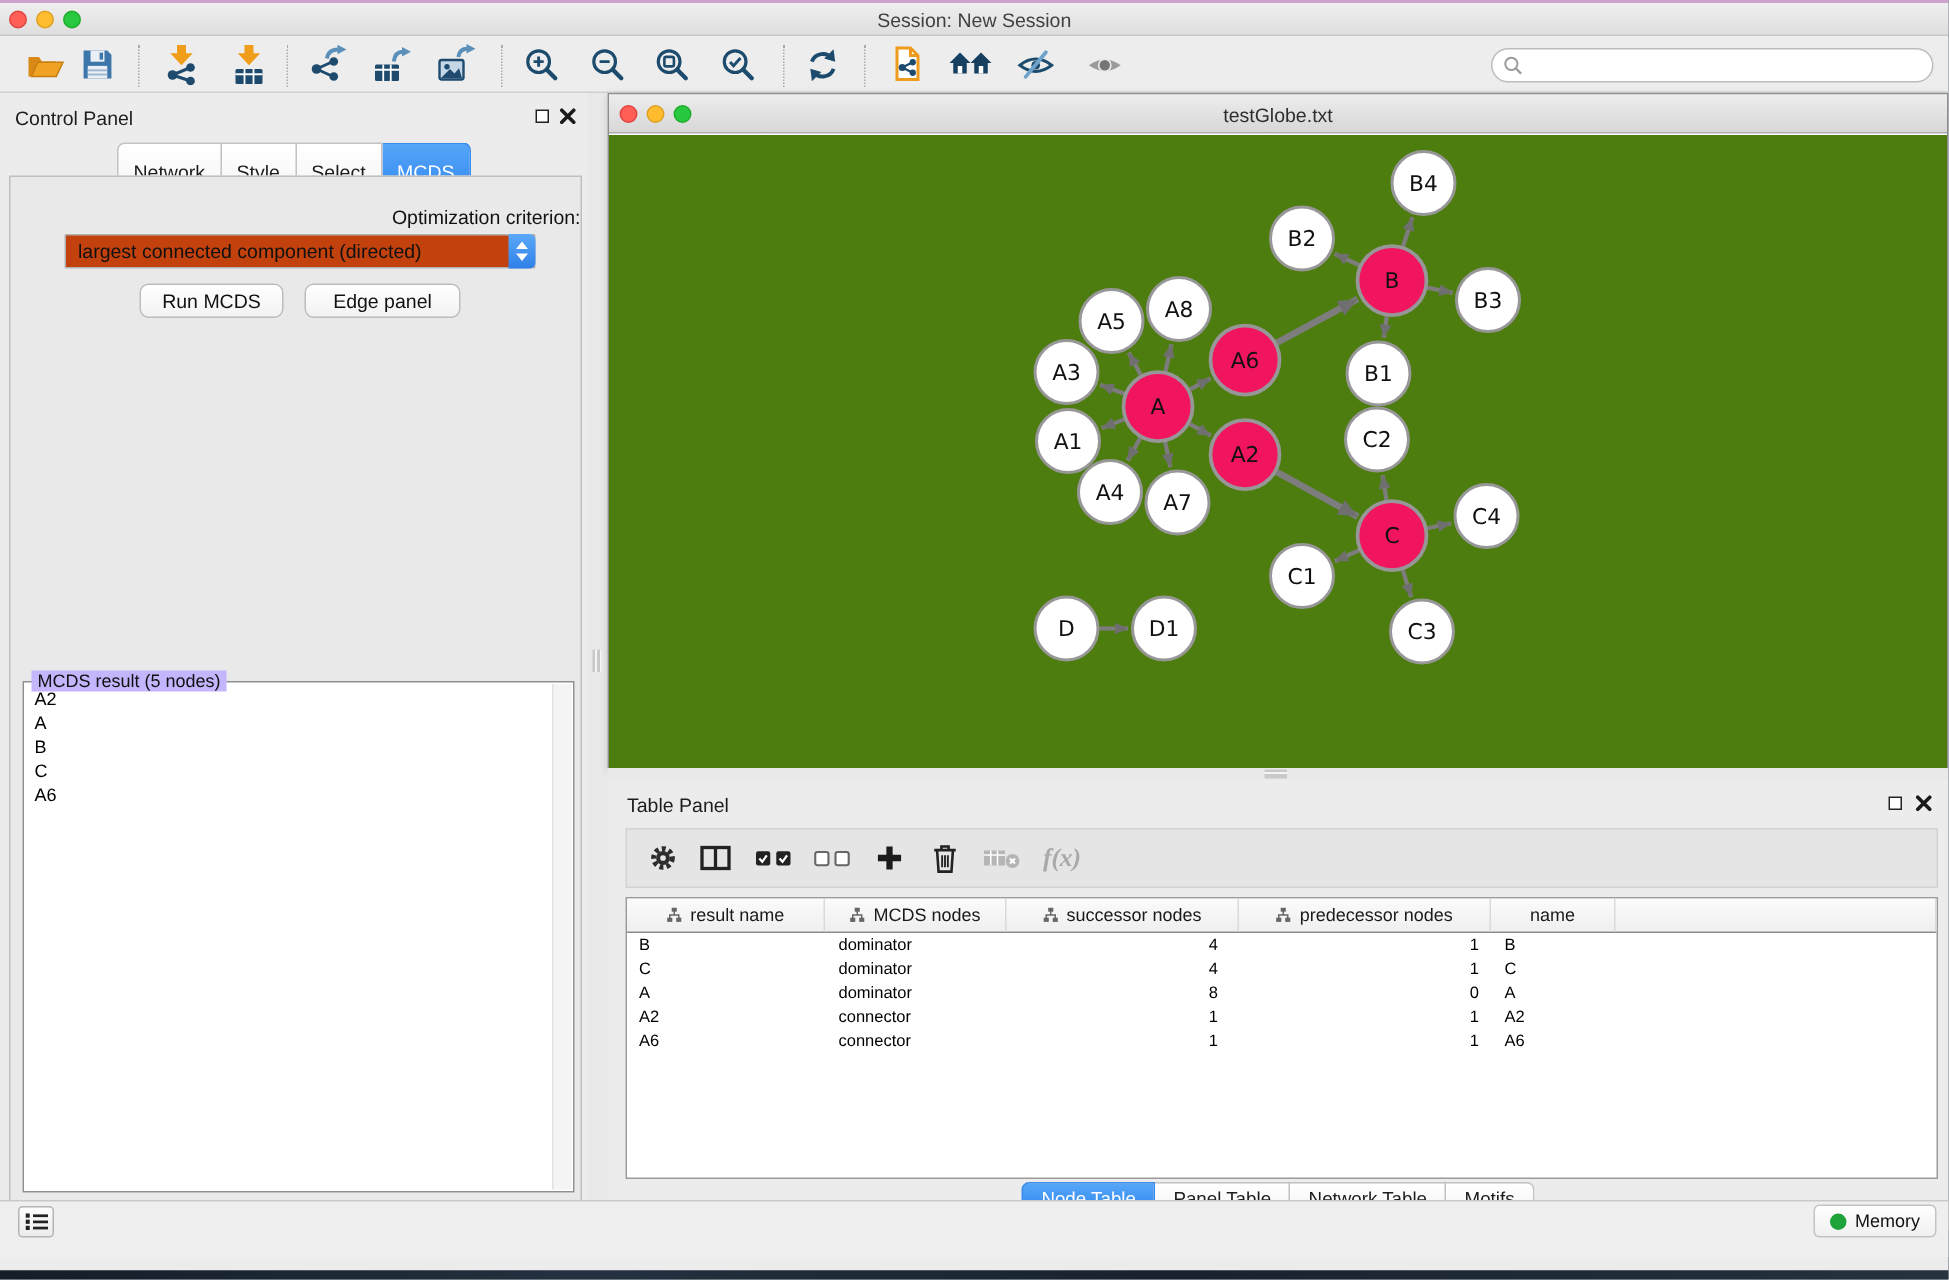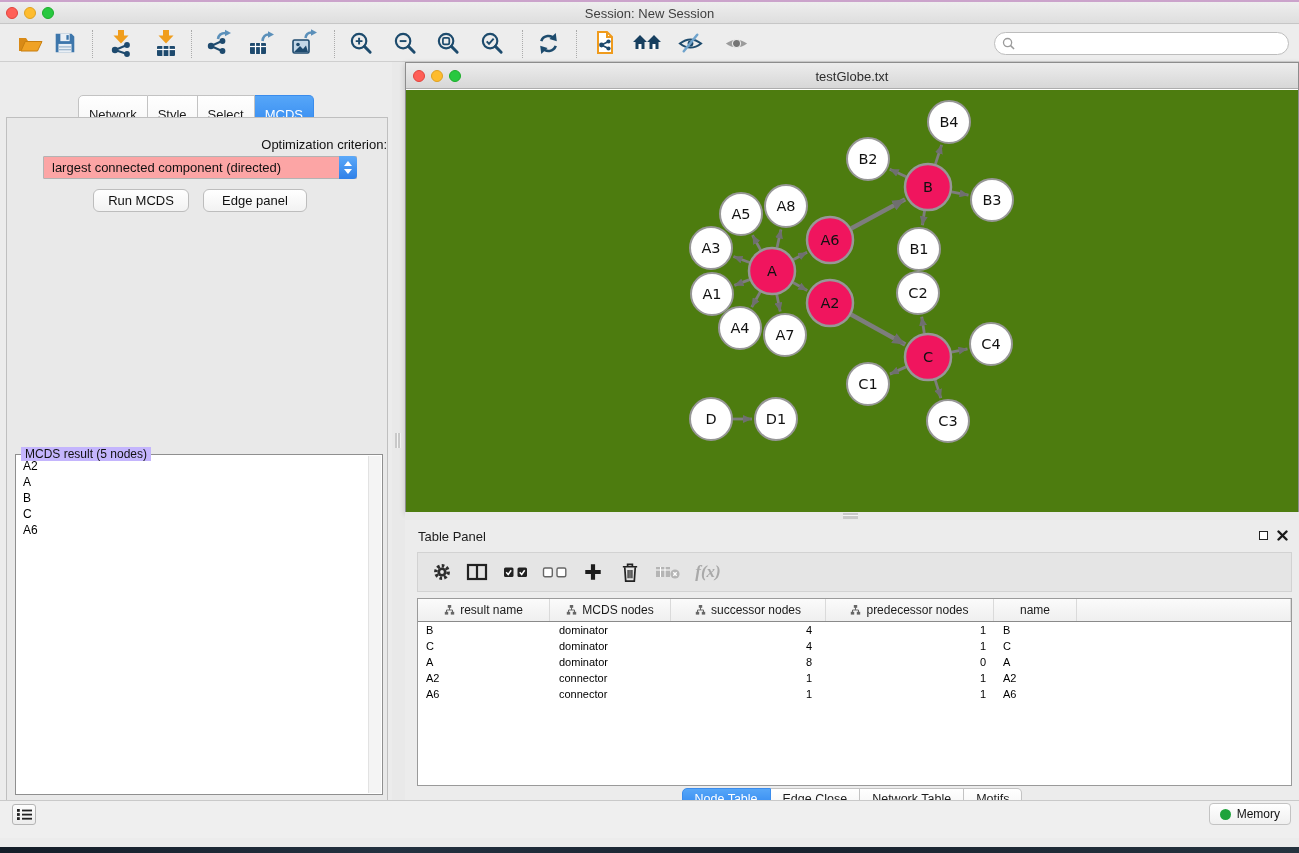--- a/index.html
+++ b/index.html
@@ -32,21 +32,21 @@
   .float-ico { position:absolute; top:11px; width:9px; height:9px; border:1.6px solid #222; background:#fff; }
   .close-ico { position:absolute; top:10px; width:11px; height:11px; }
   .cp-tabs { position:absolute; left:0; right:0; top:33px; display:flex; justify-content:center; }
   .seg-btn { font-family:"Liberation Sans",sans-serif; font-size:13px; color:#1c1c1c; padding:3px 10px; height:39px;
     background:linear-gradient(#fff,#f4f4f4); border:1px solid #c3c3c3; border-left:none; cursor:pointer; }
   .seg-btn:first-child { border-left:1px solid #c3c3c3; border-radius:5px 0 0 5px; }
   .seg-btn:last-child { border-radius:0 5px 5px 0; }
   .seg-btn.active { background:linear-gradient(#56a6f8,#2e85ef); border-color:#3a8cec; color:#fff; }
   .cp-content { position:absolute; left:6px; top:55px; width:382px; height:690px; background:#e9e9e9; border:1px solid #bfbfbf; }
   .opt-label { position:absolute; left:0; right:0; top:19px; text-align:right; font-size:13px; color:#111; }
-  .dropdown { position:absolute; left:36px; top:38px; width:314px; height:23px; background:#fca5a5; border:1px solid #b3b3b3; border-radius:1px; display:flex; align-items:center; cursor:pointer; }
+  .dropdown { position:absolute; left:36px; top:38px; width:314px; height:23px; background:#c2410c; border:1px solid #b3b3b3; border-radius:1px; display:flex; align-items:center; cursor:pointer; }
   .dropdown .val { flex:1; font-size:13px; color:#111; padding-left:8px; white-space:nowrap; overflow:hidden; }
   .stepper { width:18px; height:23px; margin:-1px -1px -1px 0; background:linear-gradient(#5ba9f9,#2f80e8); border-radius:0 4px 4px 0; position:relative; }
   .stepper .up { position:absolute; left:5px; top:5px; width:0; height:0; border-left:4px solid transparent; border-right:4px solid transparent; border-bottom:5px solid #fff; }
   .stepper .dn { position:absolute; left:5px; bottom:5px; width:0; height:0; border-left:4px solid transparent; border-right:4px solid transparent; border-top:5px solid #fff; }
   .cp-btn { position:absolute; top:71px; height:23px; background:linear-gradient(#fff,#f2f2f2); border:1px solid #bdbdbd; border-radius:6px; font-size:13px; color:#111; font-family:"Liberation Sans",sans-serif; cursor:pointer; }
   .result-box { position:absolute; left:8px; top:336px; width:368px; height:341px; border:1px solid #8f8f8f; background:#fff; }
   .result-legend { position:absolute; left:5px; top:-8px; background:#c4b5fd; padding:0 4px; font-size:12px; color:#111; }
   .result-list { position:absolute; left:1px; top:3px; right:15px; bottom:1px; overflow:hidden; }
   .list-item { font-size:12px; line-height:16px; padding-left:6px; color:#000; }
   .result-scroll { position:absolute; top:1px; right:1px; bottom:1px; width:13px; background:#f4f4f4; border-left:1px solid #e2e2e2; }
@@ -258,20 +258,27 @@
       <div class="search">
         <svg width="13" height="13" viewBox="0 0 14 14">
           <circle cx="6" cy="6" r="4.4" fill="none" stroke="#9a9a9a" stroke-width="1.4"></circle>
           <line x1="9.3" y1="9.3" x2="13" y2="13" stroke="#9a9a9a" stroke-width="1.6"></line>
         </svg>
         <input type="text" placeholder="" style="">
       </div>
     </div>
 
     <div class="control-panel">
+      <div class="panel-head">
+        <div class="panel-title">Control Panel</div>
+        <span class="float-ico" style="right:26px"></span>
+        <svg class="close-ico" style="right:8px" viewBox="0 0 11 11">
+          <path d="M1.5,1.5 L9.5,9.5 M9.5,1.5 L1.5,9.5" stroke="#1a1a1a" stroke-width="2.4" stroke-linecap="round"></path>
+        </svg>
+      </div>
       <div class="cp-tabs" id="cp-tabs">
           <button class="seg-btn">Network</button>
           <button class="seg-btn">Style</button>
           <button class="seg-btn">Select</button>
           <button class="seg-btn active">MCDS</button>
         </div>
       <div class="cp-content">
         <div class="opt-label">Optimization criterion:</div>
         <div class="dropdown">
           <span class="val">largest connected component (directed)</span>
@@ -540,21 +547,21 @@
               <div class="td c0">A6</div>
               <div class="td c1">connector</div>
               <div class="td c2">1</div>
               <div class="td c3">1</div>
               <div class="td c4">A6</div>
             </div>
           </div>
       </div>
       <div class="tp-tabs" id="tp-tabs">
           <button class="seg-btn active">Node Table</button>
-          <button class="seg-btn">Edge Close</button>
+          <button class="seg-btn">Panel Table</button>
           <button class="seg-btn">Network Table</button>
           <button class="seg-btn">Motifs</button>
         </div>
     </div>
 
     <div class="status-bar">
       <button class="list-btn">
         <svg width="15" height="13" viewBox="0 0 15 13">
           <g fill="#222">
             <rect x="0" y="1" width="2.8" height="2.8"></rect>

